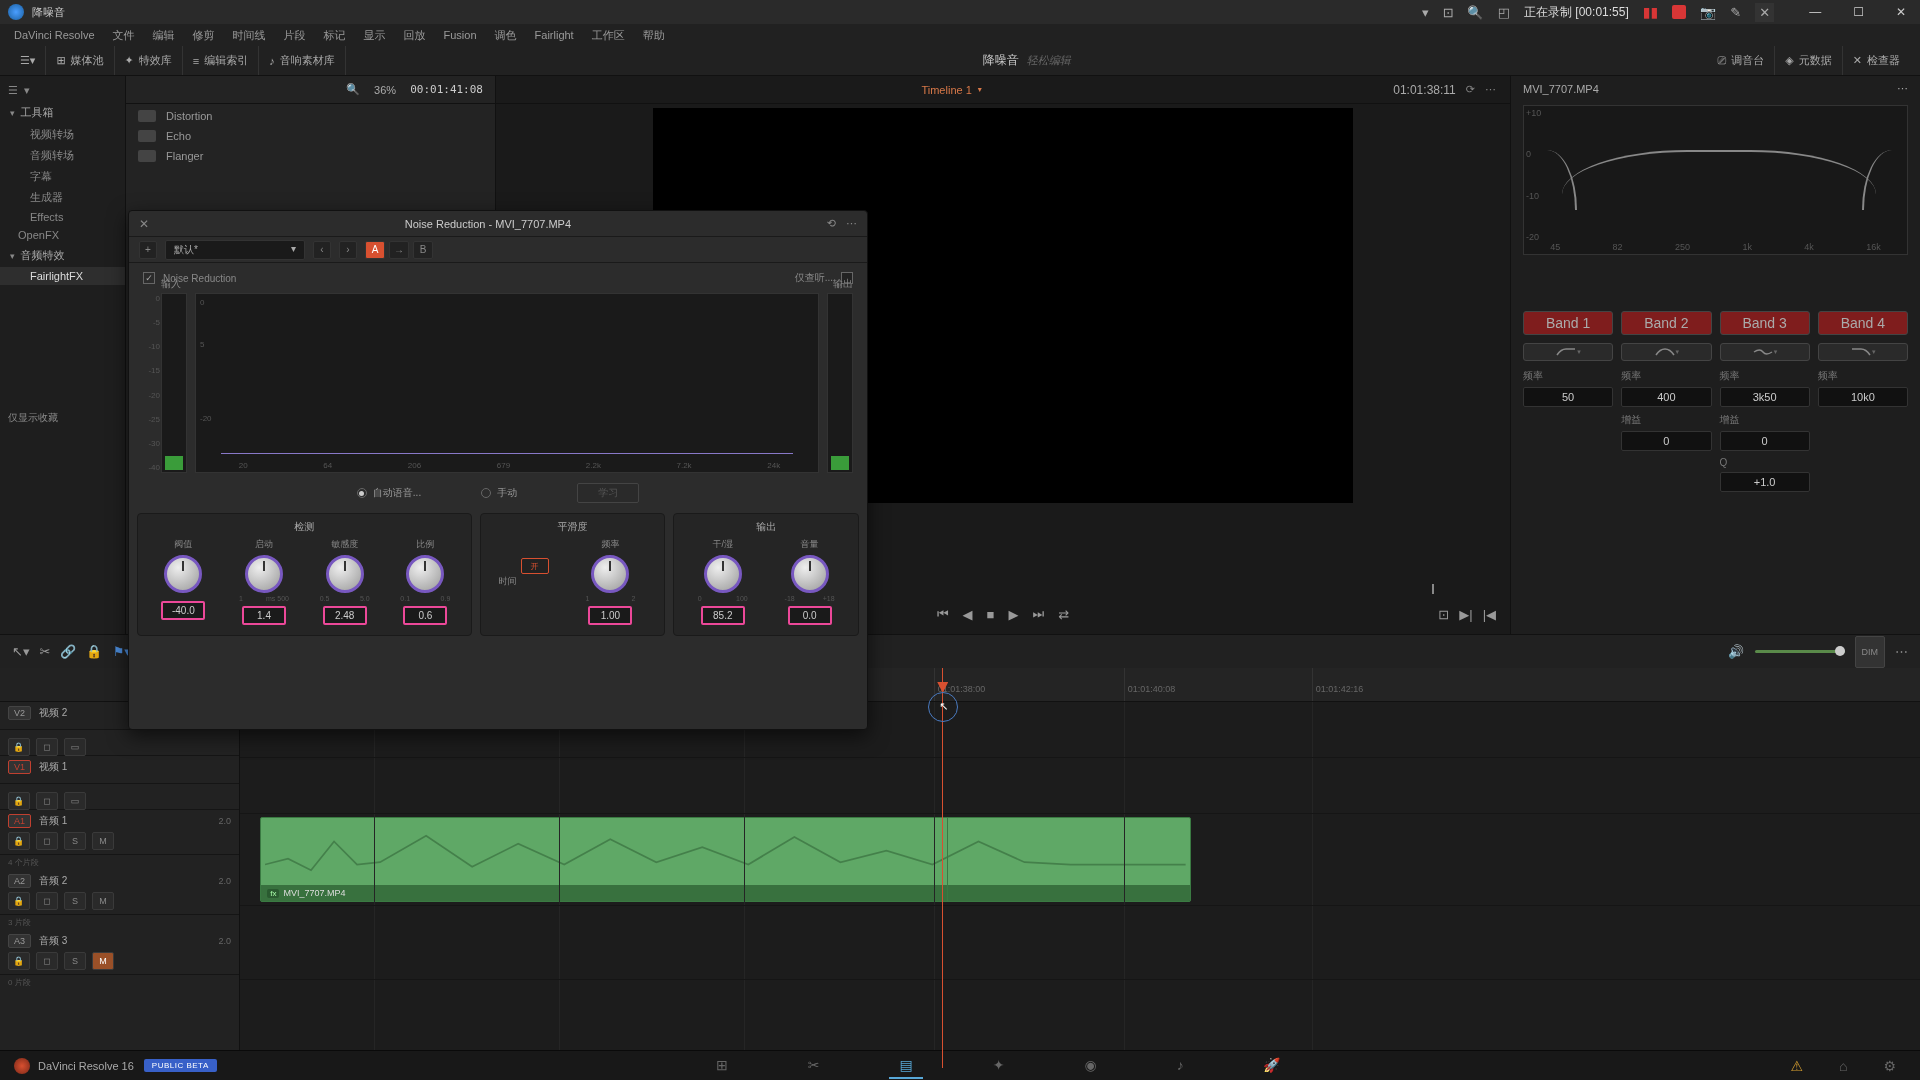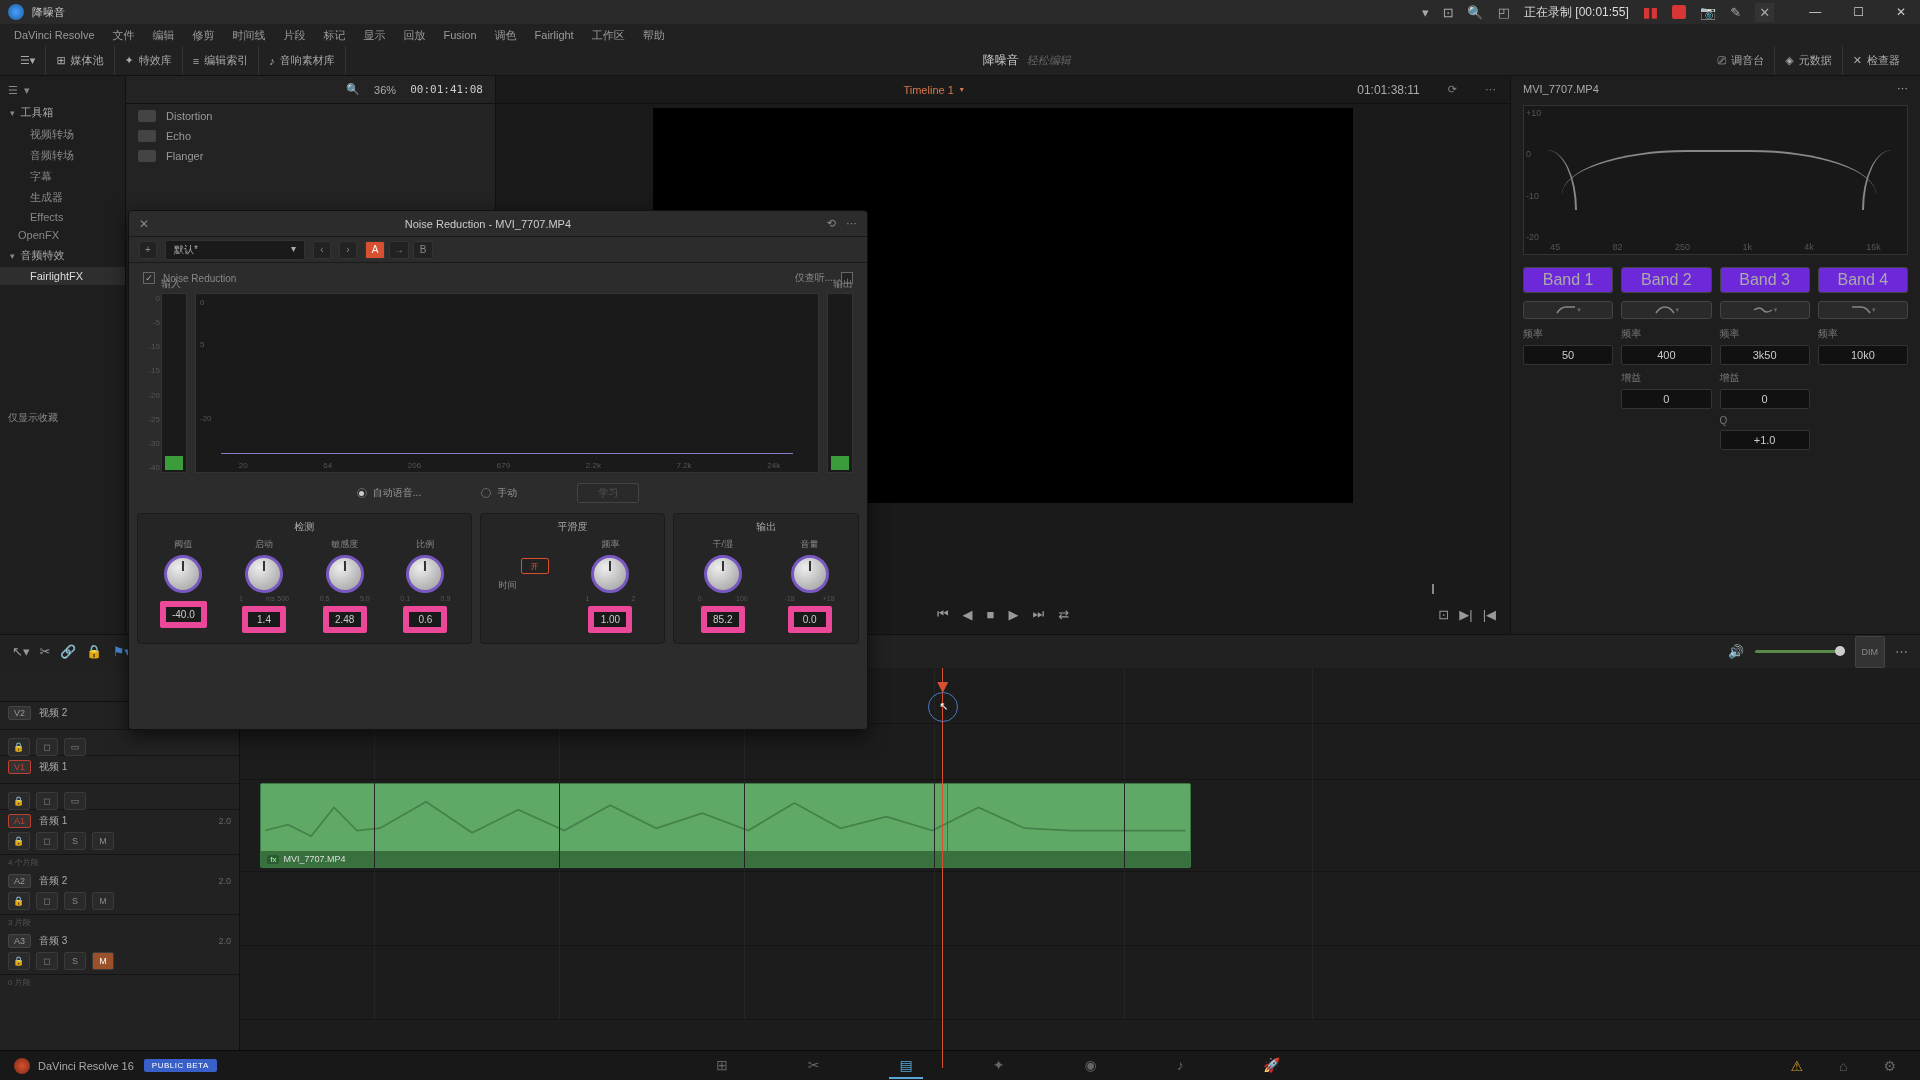--- a/index.html
+++ b/index.html
@@ -64,21 +64,21 @@
 
 .inspector { width: 410px; background: #1e1e1e; border-left: 1px solid #111; padding: 6px 0; }
 .inspector-header { padding: 0 12px 6px; color: #aaa; font-size: 11px; display:flex; align-items:center; justify-content:space-between;}
 .eq-graph { height: 150px; margin: 4px 12px; background: #181818; border: 1px solid #333; position: relative; }
 .eq-curve { position: absolute; left: 10%; right: 8%; top: 30%; height: 30%; border-top: 2px solid #888; border-radius: 40% 40% 0 0 / 100% 100% 0 0; }
 .eq-curve-left { position: absolute; left:6%; top:30%; width:30px; height:60px; border-right:2px solid #888; border-top-right-radius: 30px 60px;}
 .eq-curve-right { position: absolute; right:4%; top:30%; width:30px; height:60px; border-left:2px solid #888; border-top-left-radius: 30px 60px;}
 .eq-labels { position: absolute; bottom: 2px; left:0; right:0; display: flex; justify-content: space-around; color:#555; font-size:9px;}
 .eq-ylabels { position:absolute; left:2px; top:2px; bottom:12px; display:flex; flex-direction:column; justify-content:space-between; color:#555; font-size:9px;}
 .band-row { display: flex; gap: 8px; padding: 8px 12px; }
-.band-btn { flex: 1; background: #6d28d9; border: 1px solid #444; color: #aaa; text-align: center; padding: 3px 0; font-size: 16px; border-radius: 3px; cursor: pointer; }
+.band-btn { flex: 1; background: #7f1d1d; border: 1px solid #444; color: #aaa; text-align: center; padding: 3px 0; font-size: 14px; border-radius: 3px; cursor: pointer; margin-top: 44px; }
 .band-shape-row { display: flex; gap: 8px; padding: 0 12px 8px; }
 .band-shape { flex:1; background:#2a2a2a; border:1px solid #444; height:18px; border-radius:3px; position:relative; display:flex; align-items:center; justify-content:center;}
 .param-cols { display: flex; padding: 0 12px; gap: 8px; }
 .param-col { flex: 1; }
 .param-label { color: #777; font-size: 10px; margin-bottom: 4px; }
 .param-input { width: 100%; background: #111; border: 1px solid #333; color: #ccc; text-align: center; padding: 3px 0; font-size: 11px; border-radius: 2px; }
 
 
 .nr-panel { position: absolute; left: 128px; top: 210px; width: 740px; height: 520px; background: #2c2c2c; border: 1px solid #111; border-radius: 4px; box-shadow: 0 6px 20px rgba(0,0,0,0.6); z-index: 100; }
 .nr-titlebar { height: 26px; display: flex; align-items: center; padding: 0 10px; border-bottom: 1px solid #1a1a1a; }
@@ -110,21 +110,21 @@
 .nr-learn-btn { padding: 2px 20px; background: #2a2a2a; border: 1px solid #444; color: #555; font-size: 10px; border-radius: 2px; }
 .nr-knob-sections { display: flex; padding: 0 8px 10px; gap: 8px; }
 .nr-knob-group { background: #252525; border: 1px solid #1a1a1a; border-radius: 4px; padding: 6px 8px 10px; }
 .nr-group-title { text-align: center; color: #aaa; font-size: 10px; margin-bottom: 4px; }
 .nr-knob-row { display: flex; gap: 6px; justify-content: space-around; }
 .nr-knob-cell { display: flex; flex-direction: column; align-items: center; width: 72px; }
 .nr-knob-label { color: #888; font-size: 9px; margin-bottom: 4px; }
 .nr-knob { width: 38px; height: 38px; border-radius: 50%; background: radial-gradient(circle at 35% 30%, #eee, #999); border: 3px solid #7858c0; position: relative; margin-bottom: 4px; }
 .nr-knob::after { content:''; position:absolute; top:3px; left:50%; width:2px; height:10px; background:#333; transform:translateX(-50%);}
 .nr-knob-range { display:flex; justify-content:space-between; width:50px; color:#555; font-size:7px; margin-top:-2px;}
-.nr-knob-value { background: #1a1a1a; border: 6px solid #ec4899; color: #ccc; font-size: 10px; padding: 2px 6px; border-radius: 2px; margin-top: 4px; min-width: 44px; text-align: center; }
+.nr-knob-value { background: #1a1a1a; border: 2px solid #ec4899; color: #ccc; font-size: 10px; padding: 2px 6px; border-radius: 2px; margin-top: 4px; min-width: 44px; text-align: center; }
 .nr-time-label { color:#888; font-size:9px; align-self:center; margin-right:4px;}
 .nr-onoff-btn { width:28px; height:16px; background:#222; border:1px solid #d85030; color:#d85030; font-size:8px; display:flex; align-items:center; justify-content:center; border-radius:2px; margin-top:20px;}
 
 
 .timeline-toolbar { height: 34px; background: #212121; border-top: 1px solid #111; display: flex; align-items: center; padding: 0 12px; gap: 10px; }
 .tl-tool { color: #999; font-size: 13px; cursor: pointer; }
 .tl-spacer { flex: 1; }
 .zoom-slider { width: 120px; height: 3px; background: #333; position: relative; border-radius: 2px; }
 .zoom-slider-track { position:absolute; left:0; top:0;bottom:0; width:55%; background:#666; border-radius:2px;}
 .zoom-handle { position: absolute; left: 55%; top: -4px; width: 10px; height: 10px; background: #888; border-radius: 50%; }
@@ -318,21 +318,21 @@
     </div>
   </div>
 
   <div class="viewer-area">
     <div class="viewer-top">
       <div></div>
       <div class="timeline-name">
         <span>Timeline 1</span>
           <span style="font-size:8px;">▾</span>
       </div>
-      <div style="display:flex; gap:28px; align-items:center;">
+      <div style="display:flex; gap:10px; align-items:center;">
         <span class="timecode-right">01:01:38:11</span>
         <span style="color:#888;">⟳</span>
         <span style="color:#888;">⋯</span>
       </div>
     </div>
     <div class="viewer-canvas">
       <div class="video-frame"></div>
     </div>
     <div class="scrubber-line">
         <div class="scrubber-tick"></div>
@@ -532,20 +532,28 @@
         <span class="track-btn">🔒</span>
         <span class="track-btn">◻</span>
         <span class="track-btn">S</span>
         <span class="track-btn muted">M</span>
       </div>
     </div>
     <div class="track-sub">0 片段</div>
   </div>
 
   <div class="timeline-tracks">
+    <div class="ruler" id="ruler">
+        <div class="ruler-tick" style="left: 8%;">01:01:31:00</div>
+        <div class="ruler-tick" style="left: 19%;">01:01:33:08</div>
+        <div class="ruler-tick" style="left: 30%;">01:01:35:16</div>
+        <div class="ruler-tick" style="left: 41.3%;">01:01:38:00</div>
+        <div class="ruler-tick" style="left: 52.6%;">01:01:40:08</div>
+        <div class="ruler-tick" style="left: 63.8%;">01:01:42:16</div>
+      </div>
     <div class="track-lane video">
         <div class="gridline" style="left: 8%;"></div>
         <div class="gridline" style="left: 19%;"></div>
         <div class="gridline" style="left: 30%;"></div>
         <div class="gridline" style="left: 41.3%;"></div>
         <div class="gridline" style="left: 52.6%;"></div>
         <div class="gridline" style="left: 63.8%;"></div>
       </div>
     <div class="track-lane video">
         <div class="gridline" style="left: 8%;"></div>

